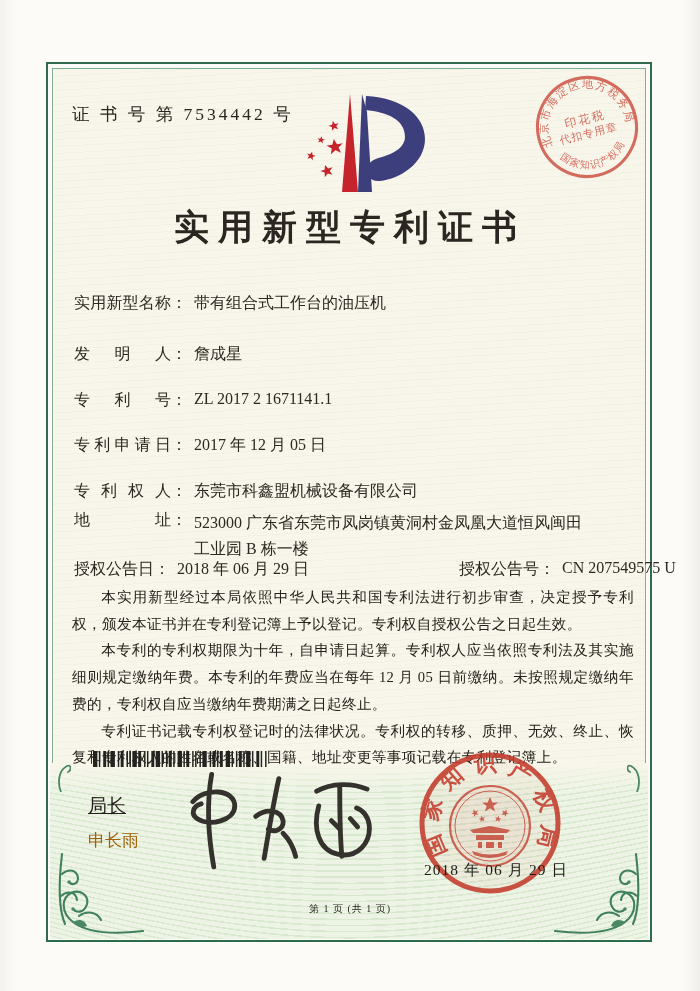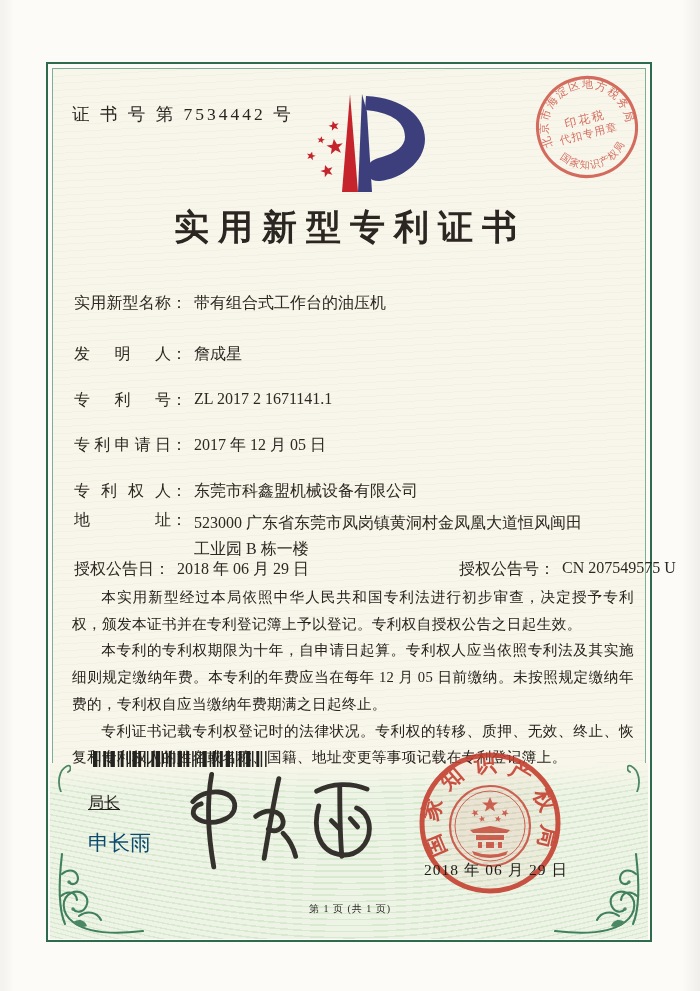--- a/index.html
+++ b/index.html
@@ -63,22 +63,22 @@
   .addr-value{white-space:normal; width:462px; line-height:1.6;}
   .grant-right{position:absolute; left:385px; top:0; white-space:nowrap;}
   .g-label{display:inline-block;}
   .body-text{
     position:absolute; left:72px; top:584px; width:562px;
     font-size:14.6px; line-height:1.83; color:#27221d; letter-spacing:0.4px;
     text-align:justify;
   }
   .body-text p{margin:0; text-indent:2em;}
   .barcode{position:absolute; left:93px; top:751px; z-index:3;}
-  .sig-role{position:absolute; left:88px; top:793px; font-size:16px; z-index:3; color:#24211d;text-decoration:underline;}
-  .sig-name{position:absolute; left:88px; top:829px; font-size:21px; z-index:3; color:#0c4a6e;}
+  .sig-role{position:absolute; left:88px; top:793px; font-size:19px; z-index:3; color:#24211d;text-decoration:underline;}
+  .sig-name{position:absolute; left:88px; top:829px; font-size:17px; z-index:3; color:#a16207;}
   .sig-hand{position:absolute; left:182px; top:766px; z-index:3;}
   .cnipa-seal{position:absolute; left:403px; top:736px; z-index:4; opacity:0.88;}
   .seal-date{
     position:absolute; left:424px; top:860px; z-index:5;
     font-size:15.5px; letter-spacing:1px; color:#1f1b17; white-space:nowrap;
   }
   .tax-seal{position:absolute; left:520px; top:60px; z-index:6; opacity:0.8;}
   .footer{
     position:absolute; left:0; right:0; top:902px; text-align:center;
     font-size:10px; color:#2a2a26; z-index:3; letter-spacing:1px;

